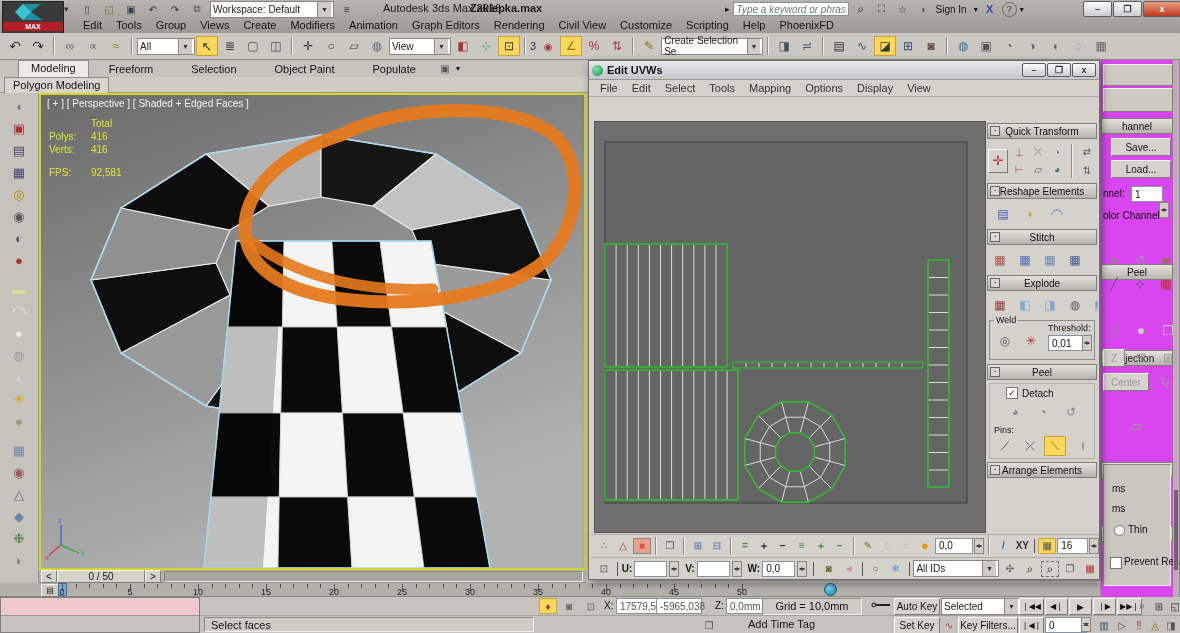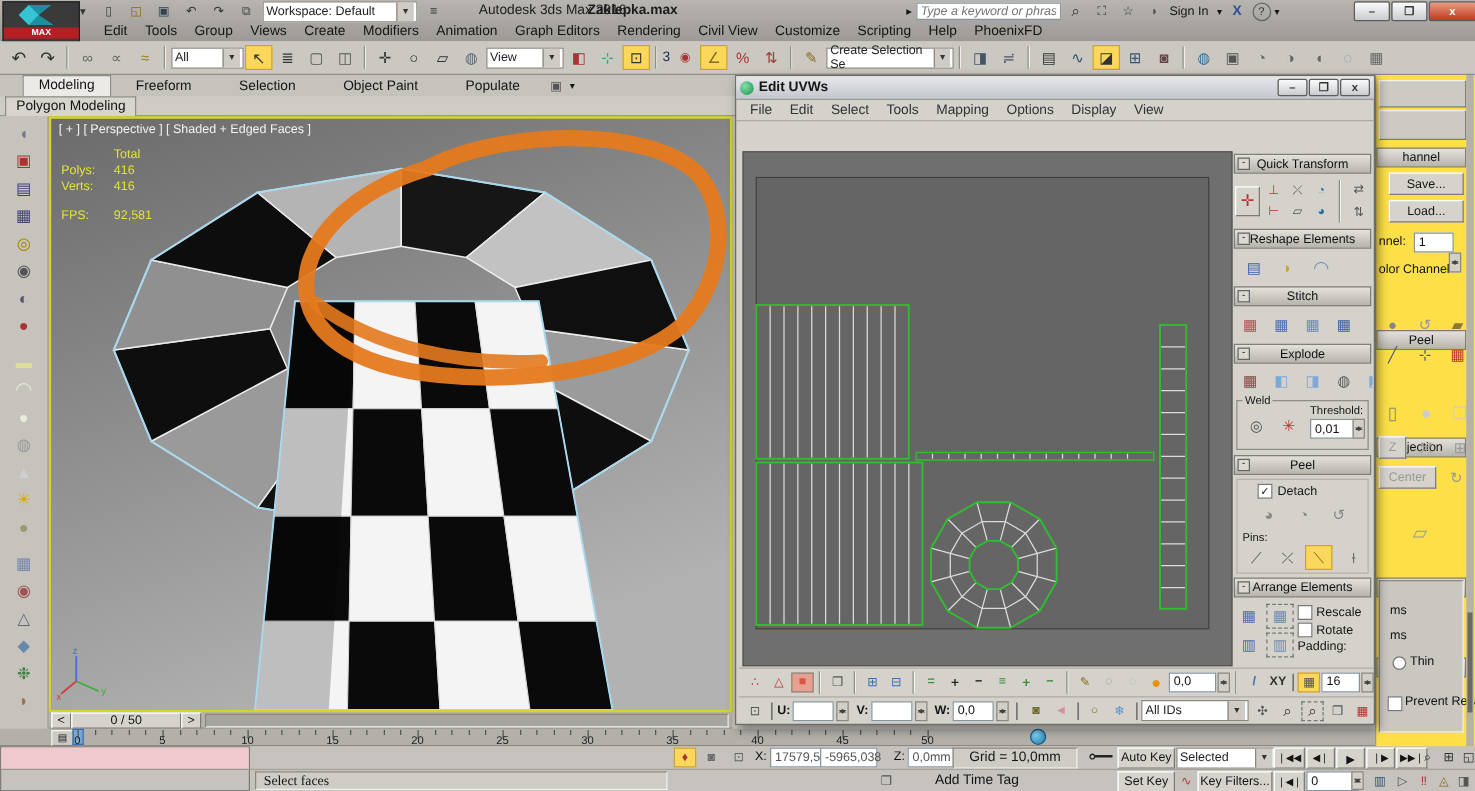--- a/index.html
+++ b/index.html
@@ -391,21 +391,21 @@
       <div class="btn" style="width:21px;height:15px;font-size:9px;">▶</div>
       <div class="btn" style="width:21px;height:15px;font-size:8px;">❘▶</div>
       <div class="btn" style="width:23px;height:15px;font-size:8px;">▶▶❘</div>
     </div>
     <span class="ib sm g abs" data-g="⌕" style="left:1133px;top:1px;"></span>
     <span class="ib sm g abs" data-g="⊞" style="left:1150px;top:1px;"></span>
     <span class="ib sm g abs" data-g="◱" style="left:1166px;top:1px;"></span>
   </div>
 
   <div class="abs" style="left:0;top:615px;width:1180px;height:18px;background:#c6c3be;border-top:1px solid #a5a29c;">
-    <div class="sunk abs" style="left:204px;top:1px;width:330px;height:15px;line-height:15px;padding-left:6px;box-sizing:border-box;background:#cfccc6;font-family:Liberation Serif, serif;">
+    <div class="sunk abs" style="left:204px;top:1px;width:330px;height:15px;line-height:15px;padding-left:6px;box-sizing:border-box;background:#cfccc6;">
       <span>Select faces</span>
     </div>
     <span class="ib sm g abs" data-g="❒" style="left:700px;top:1px;color:#555;"></span>
     <div class="abs" style="left:740px;top:1px;width:120px;height:15px;line-height:15px;padding-left:8px;box-sizing:border-box;">
       <span>Add Time Tag</span>
     </div>
     <div class="btn abs" style="left:894px;top:1px;width:44px;height:15px;">
         <span>Set Key</span>
       </div>
     <span class="ib sm g abs" data-g="∿" style="left:940px;top:1px;color:#b33;"></span>
@@ -421,21 +421,21 @@
     <span class="ib sm g abs" data-g="▷" style="left:1113px;top:1px;color:#555;"></span>
     <span class="ib sm g abs" data-g="‼" style="left:1130px;top:1px;color:#a33;"></span>
     <span class="ib sm g abs" data-g="◬" style="left:1146px;top:1px;color:#8a6d1f;"></span>
     <span class="ib sm g abs" data-g="◨" style="left:1162px;top:1px;color:#555;"></span>
   </div>
 
   <div class="abs" style="left:0;top:597px;width:200px;height:36px;border:1px solid #7f7d77;box-sizing:border-box;">
     <div style="height:17px;background:#efc9cd;border-bottom:1px solid #9a9892;"></div>
   </div>
 
-  <div class="abs" style="left:1100px;top:60px;width:80px;height:537px;background:#fde047;border-left:1px solid #9a9892;box-sizing:border-box;overflow:hidden;">
+  <div class="abs" style="left:1100px;top:60px;width:80px;height:537px;background:#d946ef;border-left:1px solid #9a9892;box-sizing:border-box;overflow:hidden;">
     <div class="bev abs" style="left:2px;top:4px;width:68px;height:20px;"></div>
     <div class="bev abs" style="left:2px;top:28px;width:68px;height:22px;"></div>
     <div class="shdr abs" style="left:0;top:58px;width:70px;">
       <span>hannel</span>
     </div>
     <div class="btn abs" style="left:10px;top:78px;width:58px;height:16px;">
         <span>Save...</span>
       </div>
     <div class="btn abs" style="left:10px;top:100px;width:58px;height:16px;">
         <span>Load...</span>
@@ -678,41 +678,20 @@
           <span class="ib g" data-g="⤫" style="color:#555;"></span>
           <span class="ib hl g" data-g="⟍" style="color:#8a6d1f;"></span>
           <span style="width:1px;height:14px;background:#555;"></span>
           <span class="ib g" data-g="⟊" style="color:#555;"></span>
         </div>
       </div>
       <div class="shdr" style="margin:3px 1px;">
         <i class="mini">-</i>
           <span>Arrange Elements</span>
       </div>
-      <div class="row" style="padding:2px 2px;gap:3px;align-items:flex-start;">
-        <div style="display:flex;flex-direction:column;gap:3px;">
-          <span class="ib g" data-g="▦" style="color:#4a6ab3;"></span>
-          <span class="ib g" data-g="▥" style="color:#4a6ab3;"></span>
-        </div>
-        <div style="display:flex;flex-direction:column;gap:3px;">
-          <span class="ib g" data-g="▦" style="color:#6a8ab3;border:1px dashed #777;box-sizing:border-box;"></span>
-          <span class="ib g" data-g="▥" style="color:#6a8ab3;border:1px dashed #777;box-sizing:border-box;"></span>
-        </div>
-        <div style="display:flex;flex-direction:column;gap:2px;padding-top:1px;">
-          <div class="row" style="gap:3px;">
-            <span class="cb"></span>
-            <span style="font-size:10px;">Rescale</span>
-          </div>
-          <div class="row" style="gap:3px;">
-            <span class="cb"></span>
-            <span style="font-size:10px;">Rotate</span>
-          </div>
-          <span style="font-size:10px;">Padding:</span>
-        </div>
-      </div>
     </div>
 
     <div class="row abs" style="left:2px;top:473px;width:508px;height:22px;border-top:1px solid #aeaba5;padding-left:4px;gap:1px;box-sizing:border-box;">
       <span class="ib sm g" data-g="∴" style="color:#b33;"></span>
       <span class="ib sm g" data-g="△" style="color:#b33;"></span>
       <span class="ib sm press" style="color:#d54;background:#e8a090;">■</span>
       <div class="vsep"></div>
       <span class="ib sm g" data-g="❒" style="color:#555;"></span>
       <div class="vsep"></div>
       <span class="ib sm g" data-g="⊞" style="color:#3a6fae;"></span>

